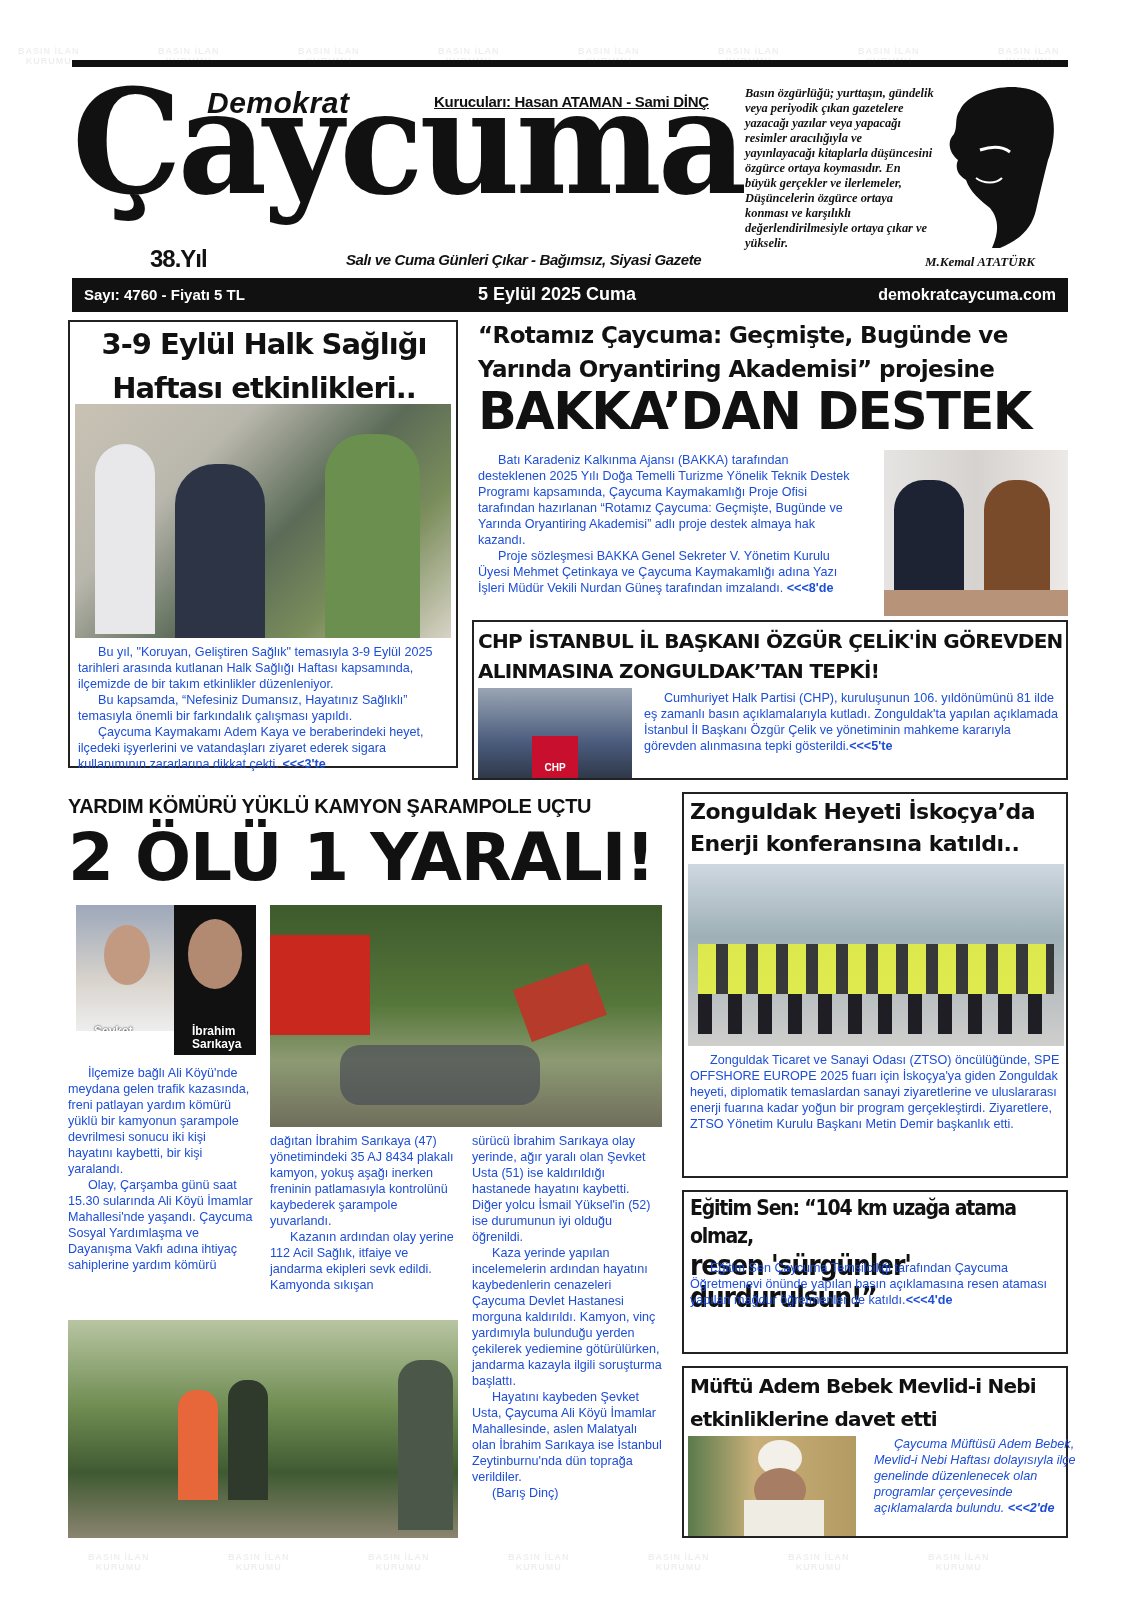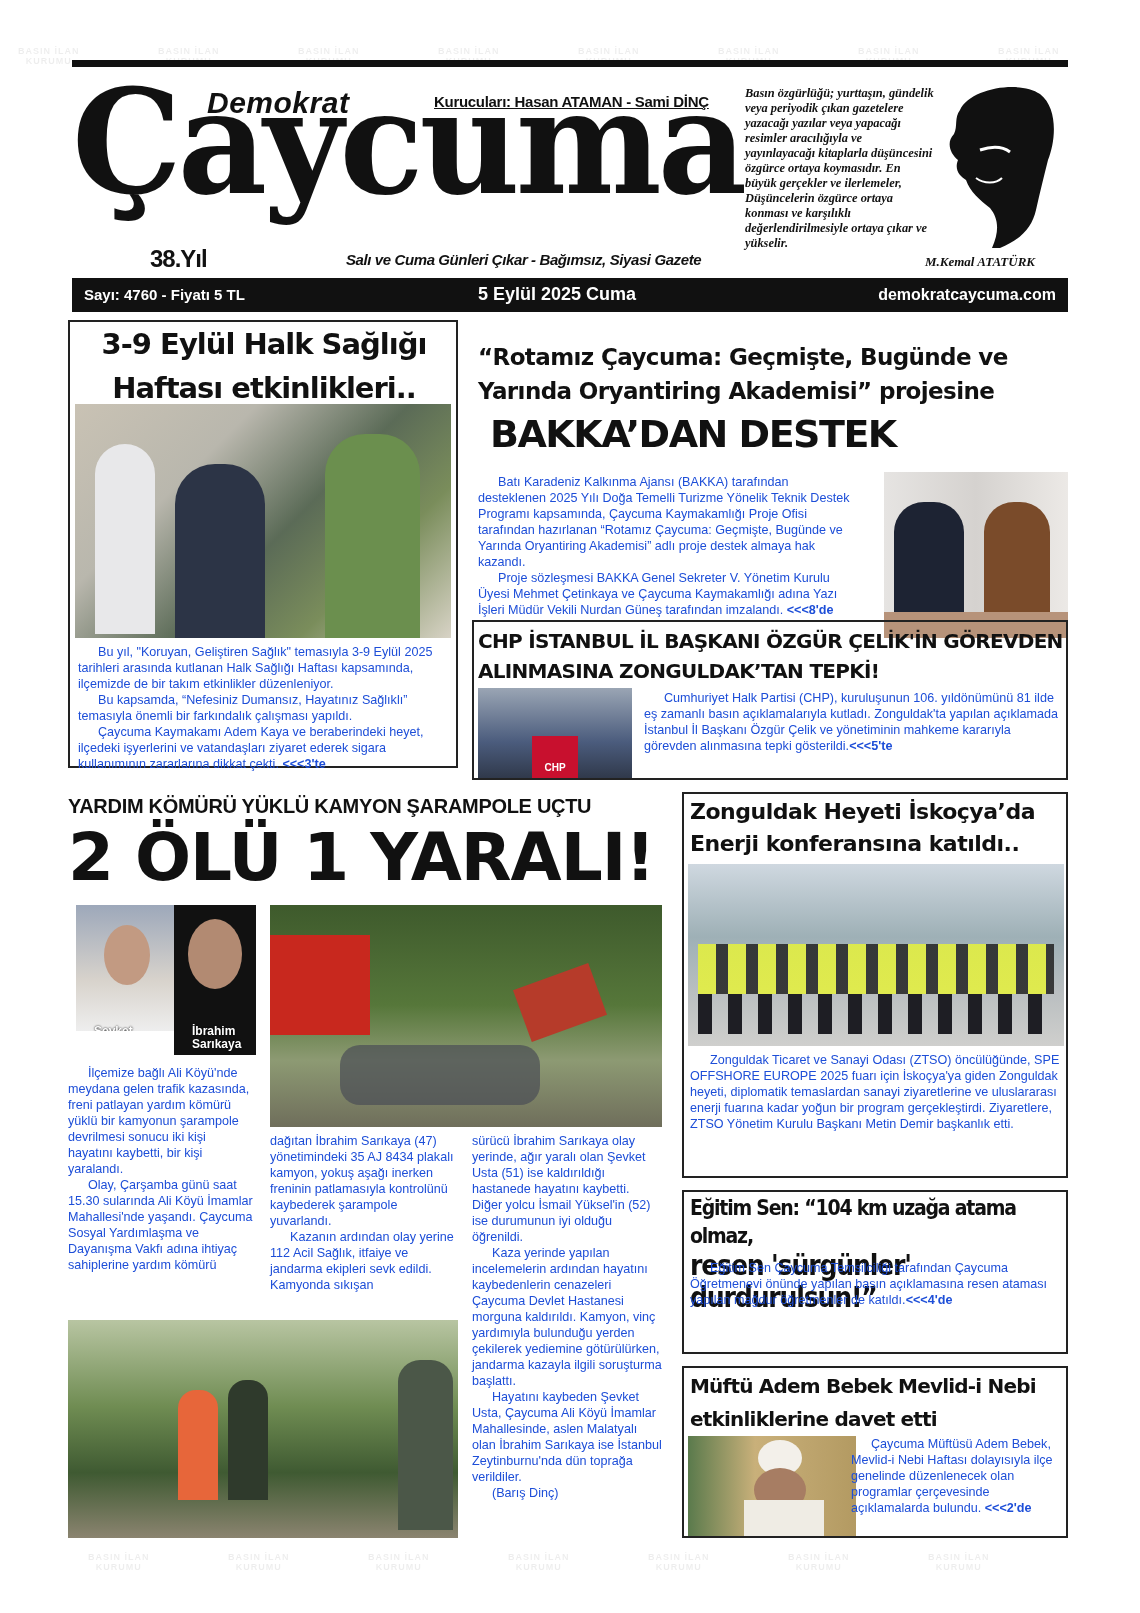--- a/index.html
+++ b/index.html
@@ -77,23 +77,23 @@
     <div style="position:absolute;left:100px;top:60px;width:90px;height:175px;background:#2c3446;border-radius:40px 40px 0 0;"></div>
     <div style="position:absolute;left:250px;top:30px;width:95px;height:205px;background:#6b8f4e;border-radius:40px 40px 0 0;"></div>
   </div>
   <div class="body-text" style="position:absolute;left:8px;top:322px;width:374px;">
     <p>Bu yıl, "Koruyan, Geliştiren Sağlık" temasıyla 3-9 Eylül 2025 tarihleri arasında kutlanan Halk Sağlığı Haftası kapsamında, ilçemizde de bir takım etkinlikler düzenleniyor.</p>
     <p>Bu kapsamda, “Nefesiniz Dumansız, Hayatınız Sağlıklı” temasıyla önemli bir farkındalık çalışması yapıldı.</p>
     <p><span>Çaycuma Kaymakamı Adem Kaya ve beraberindeki heyet, ilçedeki işyerlerini ve vatandaşları  ziyaret ederek sigara kullanımının zararlarına dikkat çekti.</span> <span class="more">&lt;&lt;&lt;3'te</span></p>
   </div>
 </div>
 
-<div class="abs" style="left:472px;top:318px;width:596px;height:290px;margin-top:22px;">
+<div class="abs" style="left:472px;top:318px;width:596px;height:290px;">
   <div class="head-xl" style="position:absolute;left:6px;top:0;width:590px;font-size:23px;line-height:34px;letter-spacing:-0.6px;">“Rotamız Çaycuma: Geçmişte, Bugünde ve Yarında Oryantiring Akademisi” projesine</div>
-  <div class="head-xl" style="position:absolute;left:18px;top:66px;font-size:38px;line-height:56px;letter-spacing:-1.5px;">BAKKA’DAN DESTEK</div>
+  <div class="head-xl" style="position:absolute;left:6px;top:66px;font-size:51px;line-height:56px;letter-spacing:-1.5px;">BAKKA’DAN DESTEK</div>
   <div class="body-text" style="position:absolute;left:6px;top:134px;width:380px;">
     <p>Batı Karadeniz Kalkınma Ajansı (BAKKA) tarafından desteklenen 2025 Yılı Doğa Temelli Turizme Yönelik Teknik Destek Programı kapsamında, Çaycuma Kaymakamlığı Proje Ofisi tarafından hazırlanan “Rotamız Çaycuma: Geçmişte, Bugünde ve Yarında Oryantiring Akademisi” adlı proje destek almaya hak kazandı.</p>
     <p><span>Proje sözleşmesi BAKKA Genel Sekreter V. Yönetim Kurulu Üyesi Mehmet Çetinkaya ve Çaycuma Kaymakamlığı adına Yazı İşleri Müdür Vekili Nurdan Güneş tarafından imzalandı.</span> <span class="more">&lt;&lt;&lt;8'de</span></p>
   </div>
   <div class="photo" style="position:absolute;left:412px;top:132px;width:184px;height:166px;background:linear-gradient(90deg,#e6e4e2 0%,#d5d2cf 50%,#ece9e6 100%);">
     <div style="position:absolute;left:10px;top:30px;width:70px;height:136px;background:#1d2333;border-radius:30px 30px 0 0;"></div>
     <div style="position:absolute;left:100px;top:30px;width:66px;height:136px;background:#7a4b2a;border-radius:30px 30px 0 0;"></div>
     <div style="position:absolute;left:0;top:140px;width:184px;height:26px;background:#b7937a;"></div>
   </div>
 </div>
@@ -168,16 +168,16 @@
   </div>
 </div>
 
 <div class="abs box" style="left:682px;top:1366px;width:386px;height:172px;">
   <div class="head-xl" style="position:absolute;left:6px;top:2px;width:376px;font-size:20px;line-height:33px;letter-spacing:-0.8px;">Müftü Adem Bebek Mevlid-i Nebi etkinliklerine davet etti</div>
   <div class="photo" style="position:absolute;left:4px;top:68px;width:168px;height:100px;background:linear-gradient(90deg,#5a7a4c 0%,#c9b07a 40%,#b39a62 100%);">
     <div style="position:absolute;left:70px;top:4px;width:44px;height:36px;background:#f3f0ea;border-radius:50%;"></div>
     <div style="position:absolute;left:66px;top:32px;width:52px;height:44px;background:#a77d63;border-radius:50%;"></div>
     <div style="position:absolute;left:56px;top:64px;width:80px;height:36px;background:#efece4;"></div>
   </div>
-  <div class="body-text" style="position:absolute;left:167px;top:68px;width:202px;">
+  <div class="body-text" style="position:absolute;left:190px;top:68px;width:202px;font-style:italic;">
     <p><span>Çaycuma  Müftüsü Adem Bebek, Mevlid-i Nebi Haftası dolayısıyla ilçe genelinde düzenlenecek olan programlar çerçevesinde açıklamalarda bulundu.</span> <span class="more">&lt;&lt;&lt;2'de</span></p>
   </div>
 </div>
 
 </body></html>

